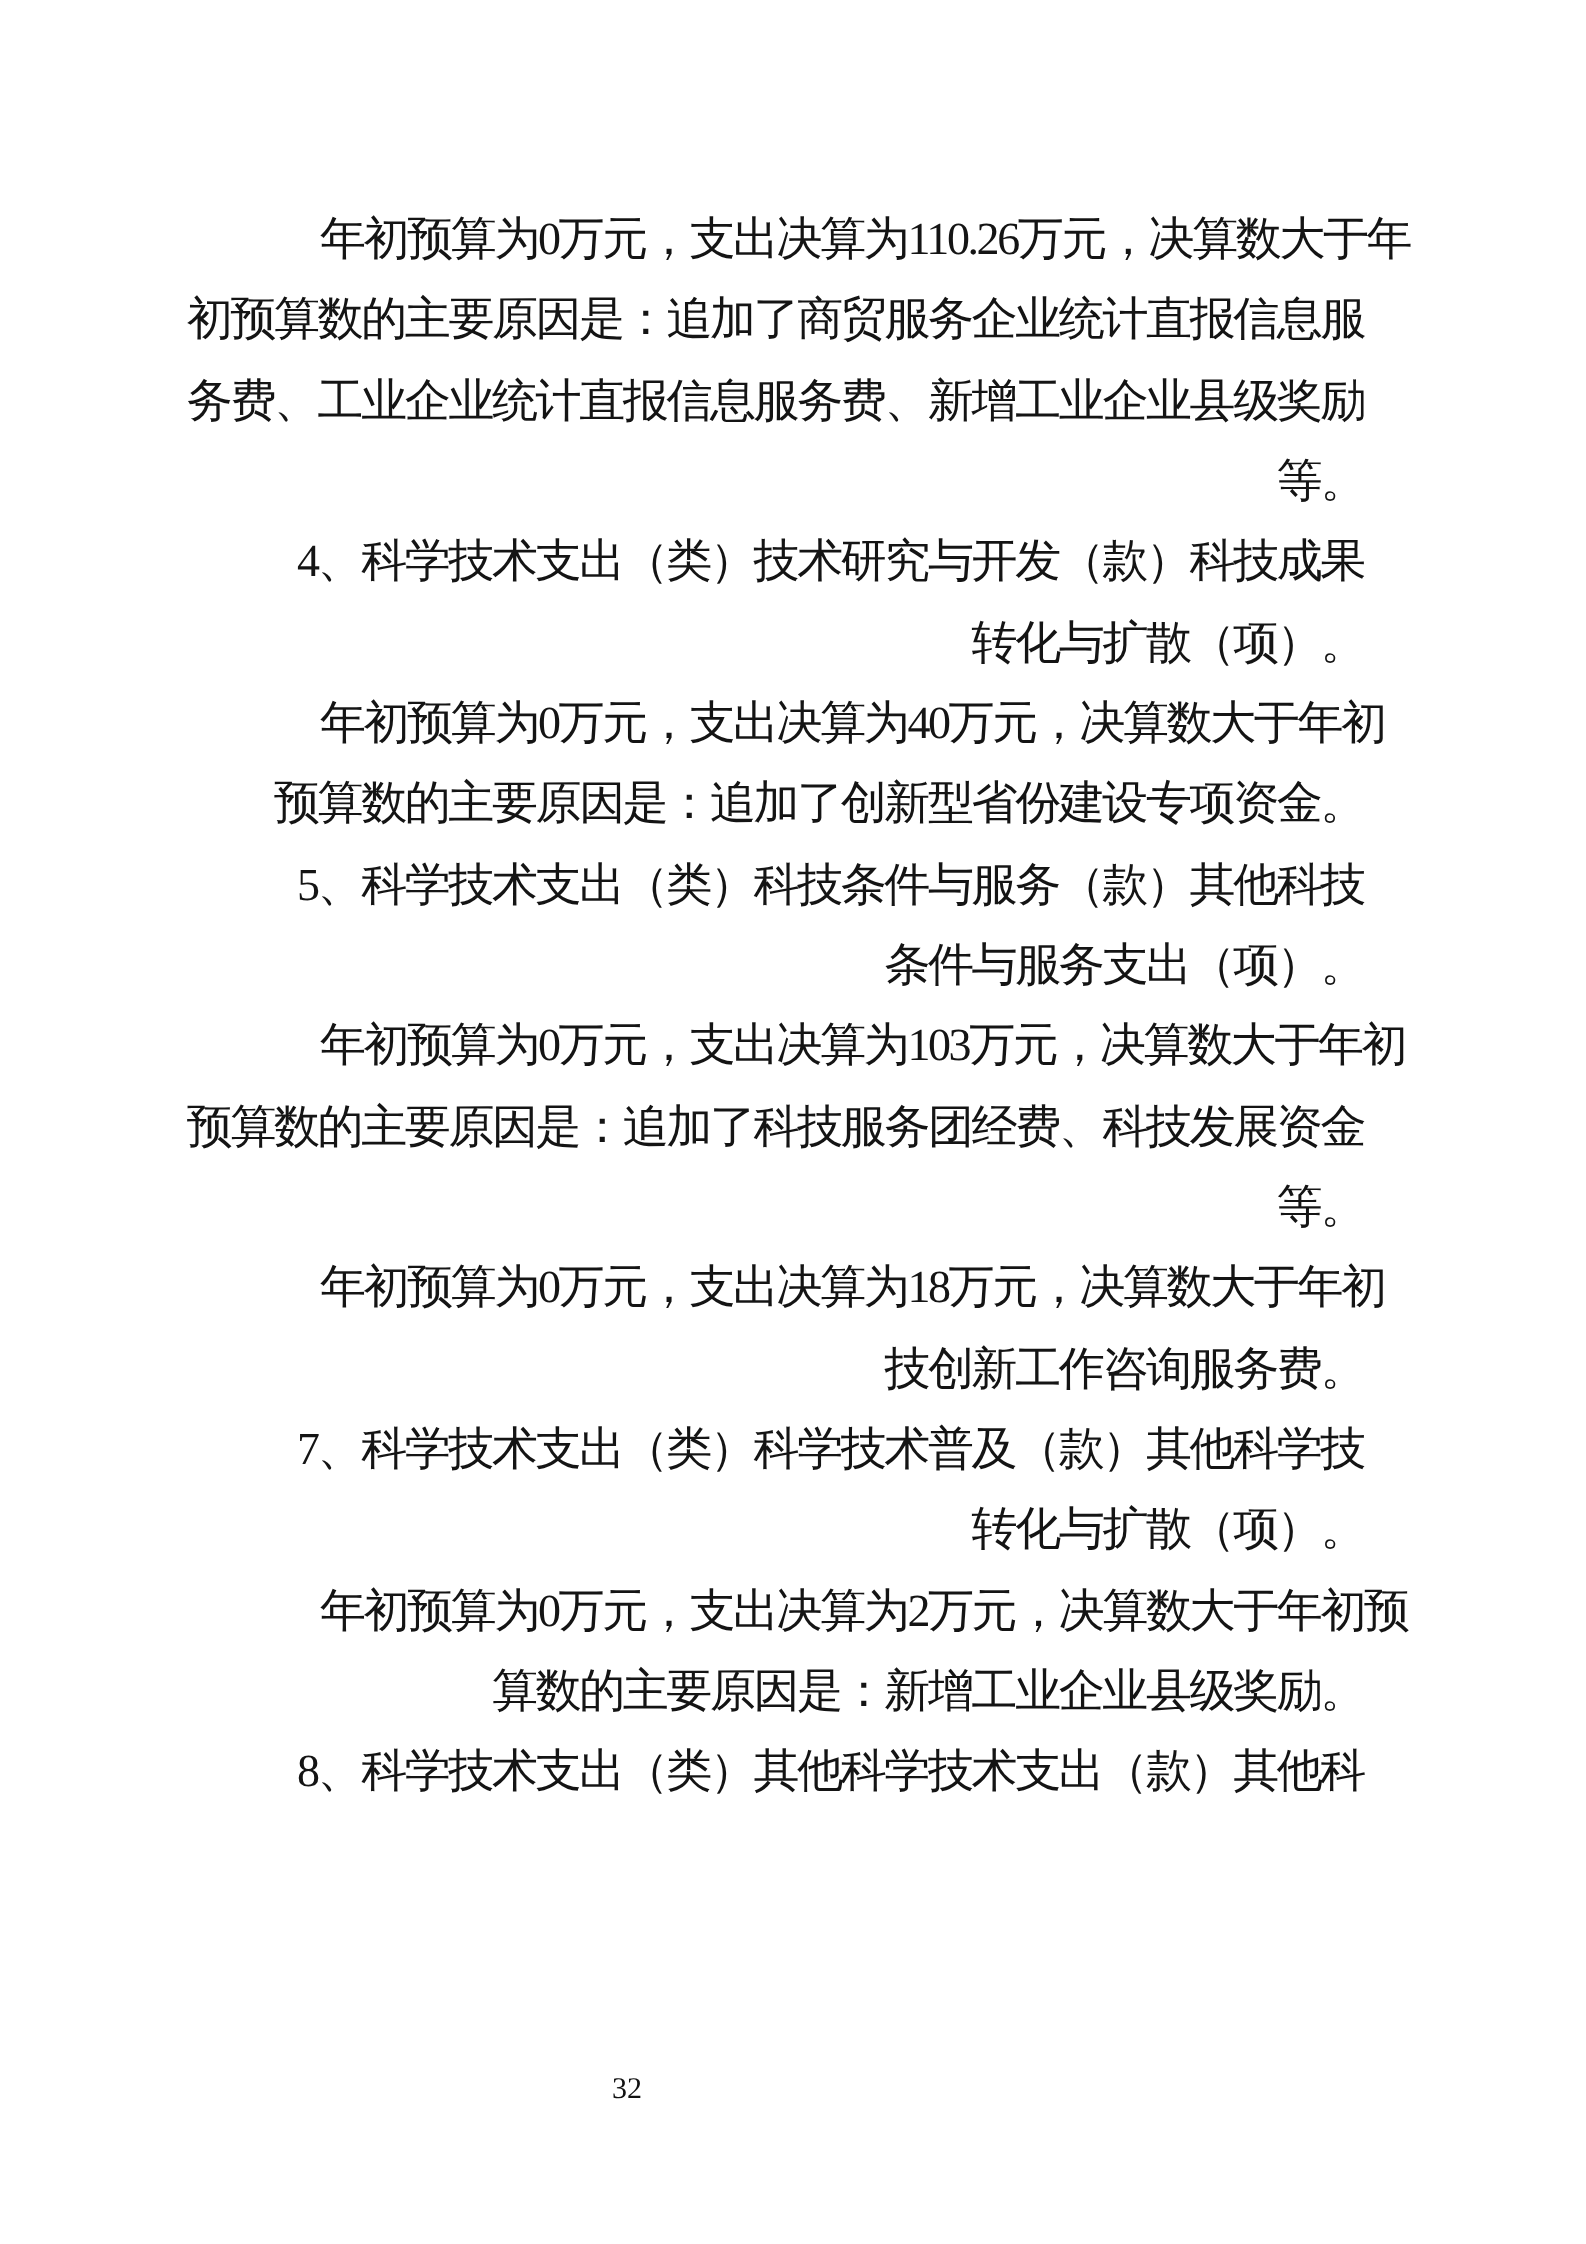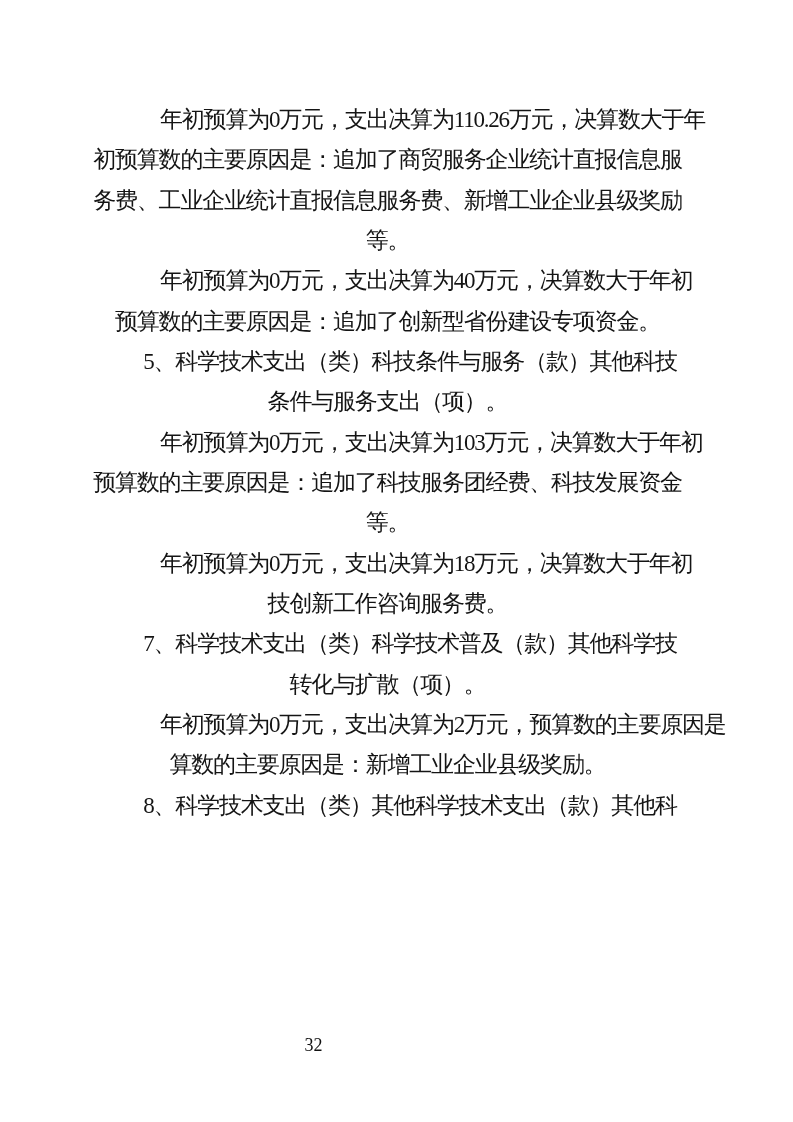--- a/index.html
+++ b/index.html
@@ -24,52 +24,56 @@
   .para {
     margin: 0;
     padding: 0;
   }
   .line {
     height: 40.33px;
     line-height: 40.33px;
     font-size: 23px;
     letter-spacing: -1.2px;
     white-space: nowrap;
-    text-align: center;
+    text-align: right;
   }
   
   .ip { padding-left: 67px; }
   
   .in { padding-left: 45px; }
   
   .tight { letter-spacing: -3.4px; }
   .page-footer {
     position: absolute;
     left: 0;
     top: 1035px;
     width: 627px;
     text-align: center;
-    font-size: 18px;
+    font-size: 15px;
     line-height: 20px;
     letter-spacing: 0;
     color: #111;
   }
 </style>
 </head>
 <body>
 
 <div class="doc-body">
 
   <div class="para">
     <div class="line ip">年初预算为0万元，支出决算为110.26万元，决算数大于年</div>
     <div class="line">初预算数的主要原因是：追加了商贸服务企业统计直报信息服</div>
     <div class="line">务费、工业企业统计直报信息服务费、新增工业企业县级奖励</div>
     <div class="line">等。</div>
   </div>
 
+  <div class="para">
+    <div class="line in">4、科学技术支出（类）技术研究与开发（款）科技成果</div>
+    <div class="line">转化与扩散（项）。</div>
+  </div>
 
   <div class="para">
     <div class="line ip">年初预算为0万元，支出决算为40万元，决算数大于年初</div>
     <div class="line">预算数的主要原因是：追加了创新型省份建设专项资金。</div>
   </div>
 
   <div class="para">
     <div class="line in">5、科学技术支出（类）科技条件与服务（款）其他科技</div>
     <div class="line">条件与服务支出（项）。</div>
   </div>
@@ -85,21 +89,21 @@
     <div class="line ip">年初预算为0万元，支出决算为18万元，决算数大于年初</div>
     <div class="line">技创新工作咨询服务费。</div>
   </div>
 
   <div class="para">
     <div class="line in">7、科学技术支出（类）科学技术普及（款）其他科学技</div>
     <div class="line">转化与扩散（项）。</div>
   </div>
 
   <div class="para">
-    <div class="line ip">年初预算为0万元，支出决算为2万元，预算数的主要原因是</div>
+    <div class="line ip">年初预算为0万元，支出决算为2万元，决算数大于年初预</div>
     <div class="line">算数的主要原因是：新增工业企业县级奖励。</div>
   </div>
 
   <div class="para">
     <div class="line in">8、科学技术支出（类）其他科学技术支出（款）其他科</div>
   </div>
 
 </div>
 
 <div class="page-footer">32</div>

